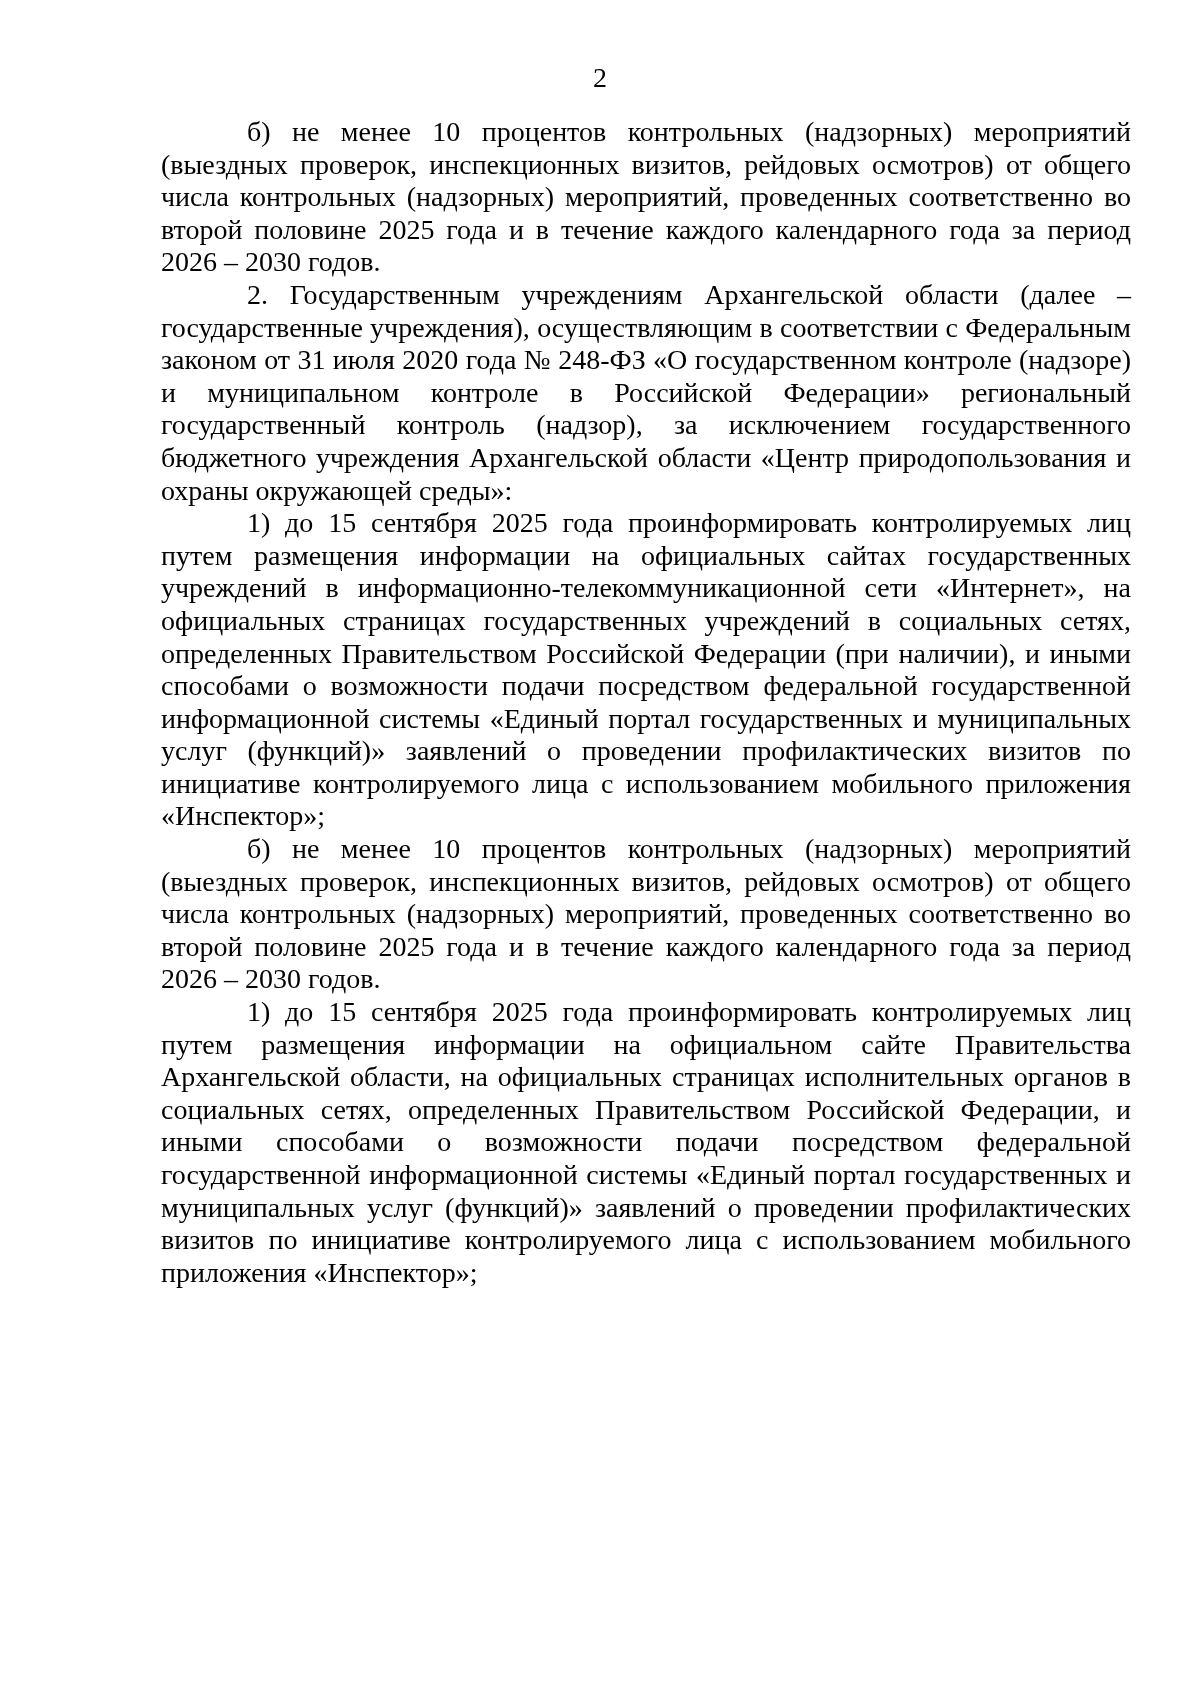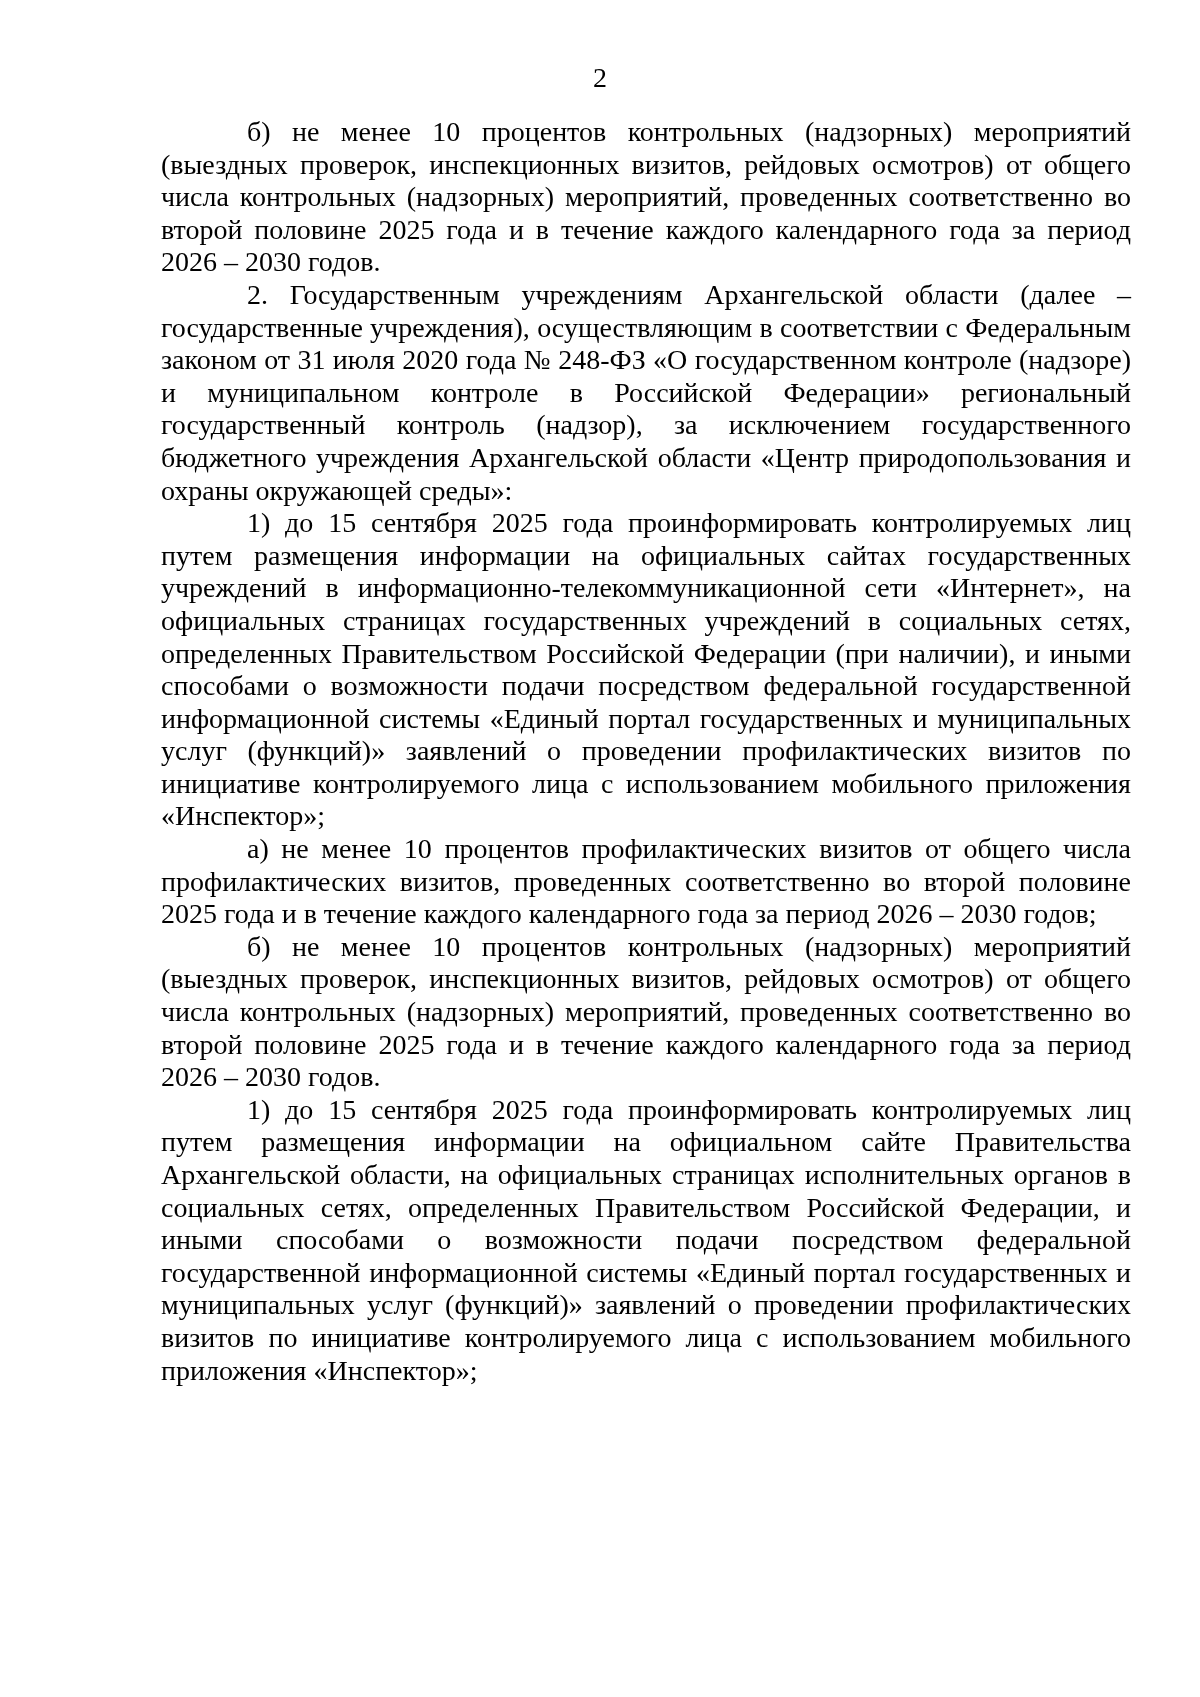--- a/index.html
+++ b/index.html
@@ -48,17 +48,16 @@
 </style>
 </head>
 <body>
 
 <div class="page">
   <div class="page-number">2</div>
   <div class="body-text">
     <p>б) не менее 10 процентов контрольных (надзорных) мероприятий (выездных проверок, инспекционных визитов, рейдовых осмотров) от общего числа контрольных (надзорных) мероприятий, проведенных соответственно во второй половине 2025 года и в течение каждого календарного года за период 2026 – 2030 годов.</p>
     <p>2. Государственным учреждениям Архангельской области (далее – государственные учреждения), осуществляющим в соответствии с Федеральным законом от 31 июля 2020 года № 248-ФЗ «О государственном контроле (надзоре) и муниципальном контроле в Российской Федерации» региональный государственный контроль (надзор), за исключением государственного бюджетного учреждения Архангельской области «Центр природопользования и охраны окружающей среды»:</p>
     <p>1) до 15 сентября 2025 года проинформировать контролируемых лиц путем размещения информации на официальных сайтах государственных учреждений в информационно-телекоммуникационной сети «Интернет», на официальных страницах государственных учреждений в социальных сетях, определенных Правительством Российской Федерации (при наличии), и иными способами о возможности подачи посредством федеральной государственной информационной системы «Единый портал государственных и муниципальных услуг (функций)» заявлений о проведении профилактических визитов по инициативе контролируемого лица с использованием мобильного приложения «Инспектор»;</p>
-    <p>а) не менее 10 процентов профилактических визитов от общего числа профилактических визитов, проведенных соответственно во второй половине 2025 года и в течение каждого календарного года за период 2026 – 2030 годов;</p>
     <p>б) не менее 10 процентов контрольных (надзорных) мероприятий (выездных проверок, инспекционных визитов, рейдовых осмотров) от общего числа контрольных (надзорных) мероприятий, проведенных соответственно во второй половине 2025 года и в течение каждого календарного года за период 2026 – 2030 годов.</p>
     <p>1) до 15 сентября 2025 года проинформировать контролируемых лиц путем размещения информации на официальном сайте Правительства Архангельской области, на официальных страницах исполнительных органов в социальных сетях, определенных Правительством Российской Федерации, и иными способами о возможности подачи посредством федеральной государственной информационной системы «Единый портал государственных и муниципальных услуг (функций)» заявлений о проведении профилактических визитов по инициативе контролируемого лица с использованием мобильного приложения «Инспектор»;</p>
   </div>
 </div>
 
 </body></html>

